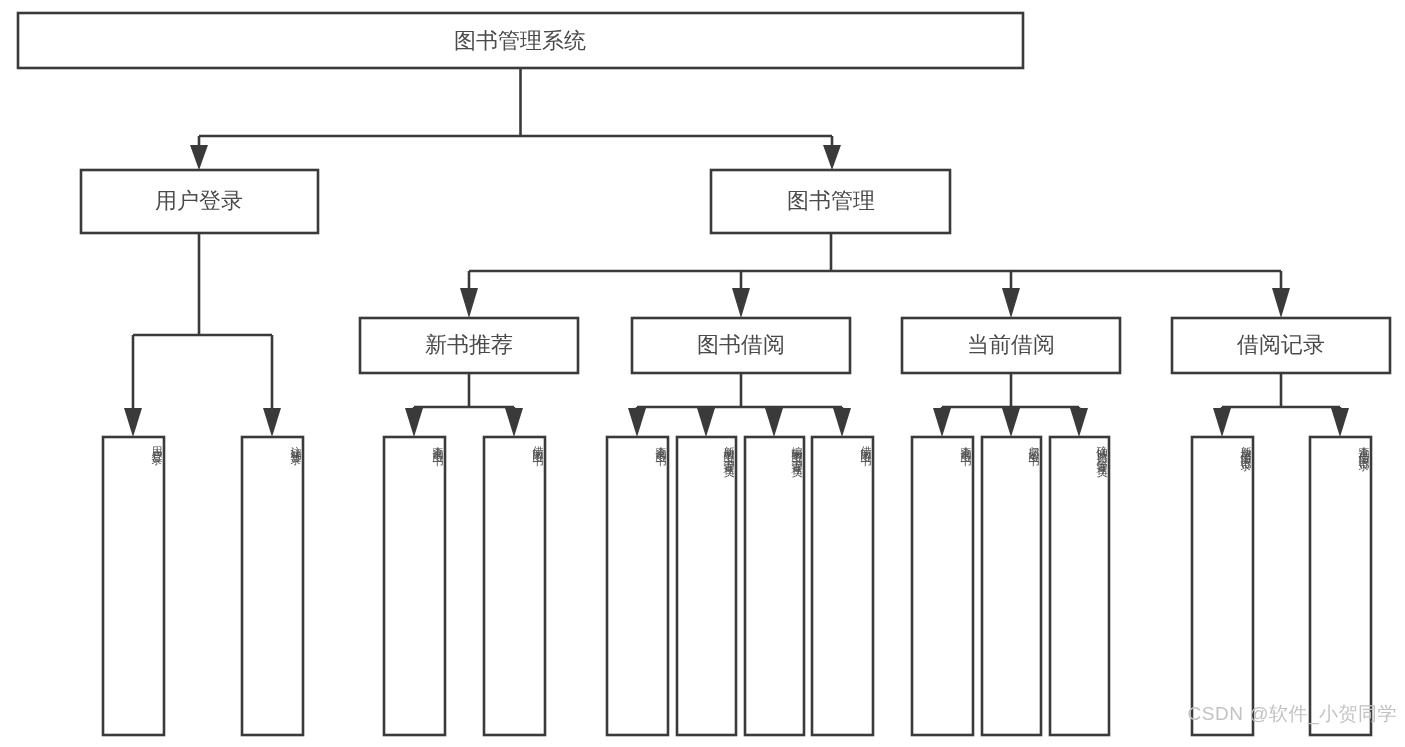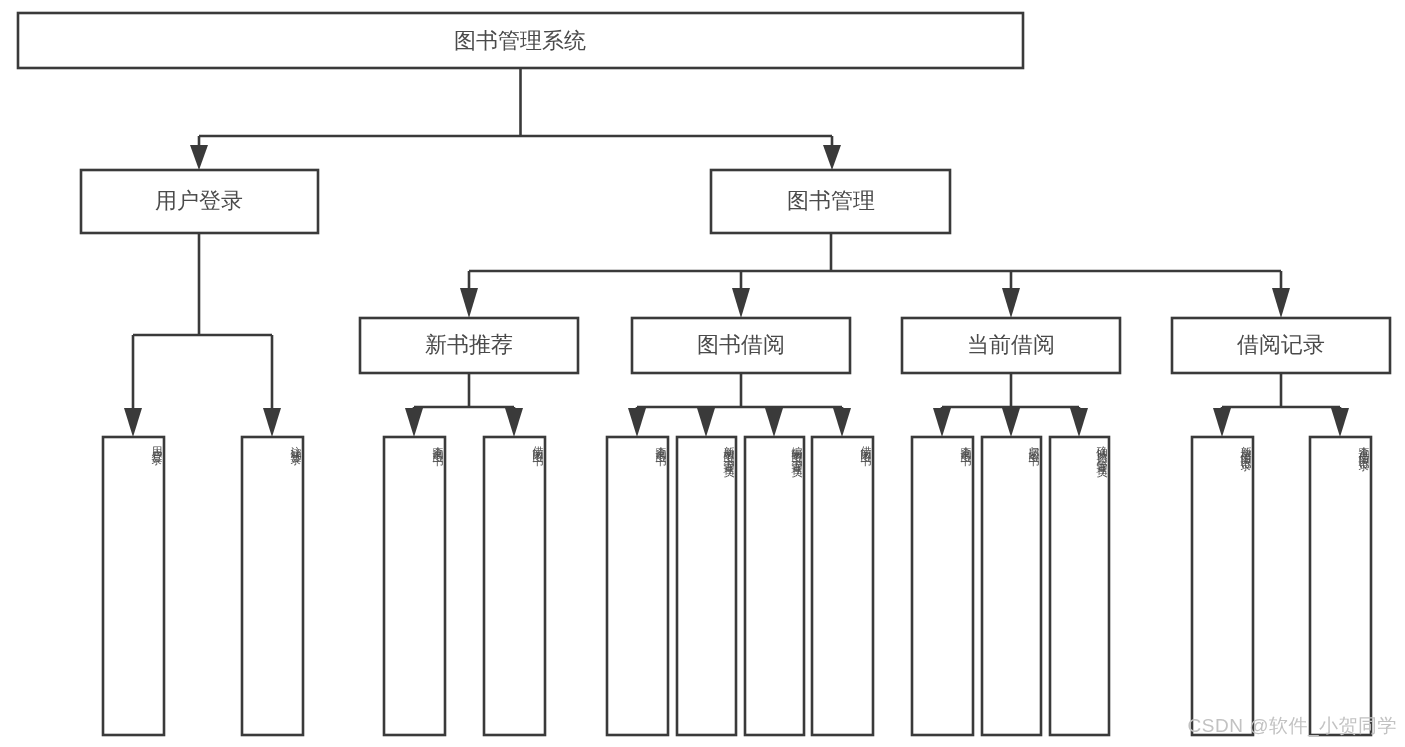--- a/index.html
+++ b/index.html
@@ -57,21 +57,21 @@
     line-height: 1.28;
     letter-spacing: 3px;
     color: #4a4a4a;
     white-space: nowrap;
     text-align: center;
     pointer-events: none;
   }
   .watermark {
     position: absolute;
     right: 8px;
-    bottom: 8px;
+    bottom: 20px;
     font-family: "Liberation Sans", "DejaVu Sans", sans-serif;
     font-size: 19px;
     color: #c2c2c2;
     letter-spacing: 0.5px;
     white-space: nowrap;
   }
 </style>
 </head>
 <body>
 

